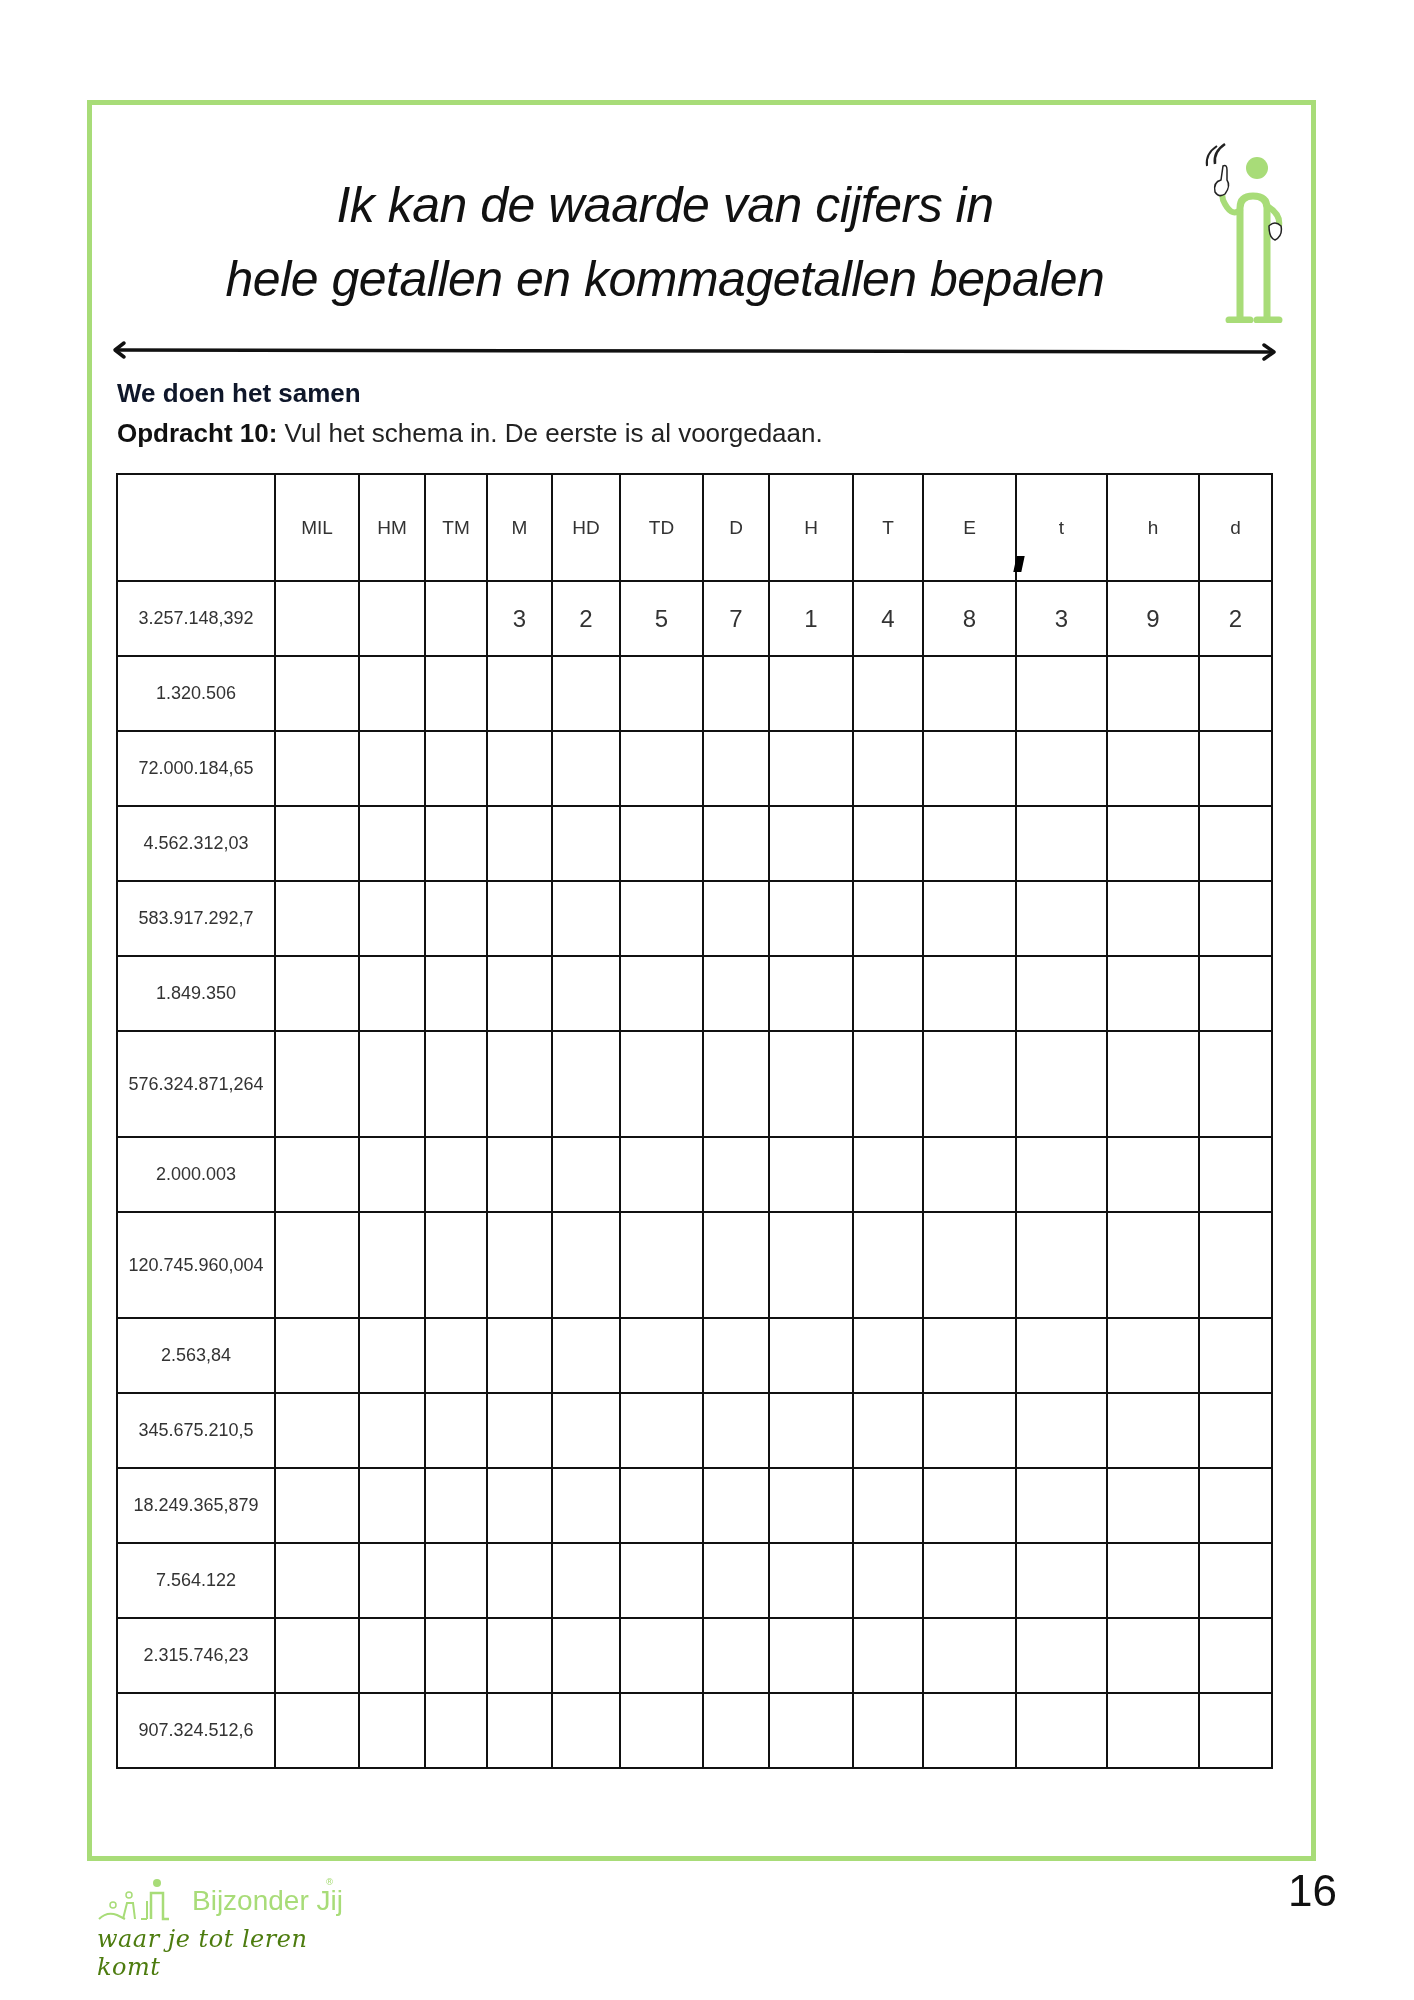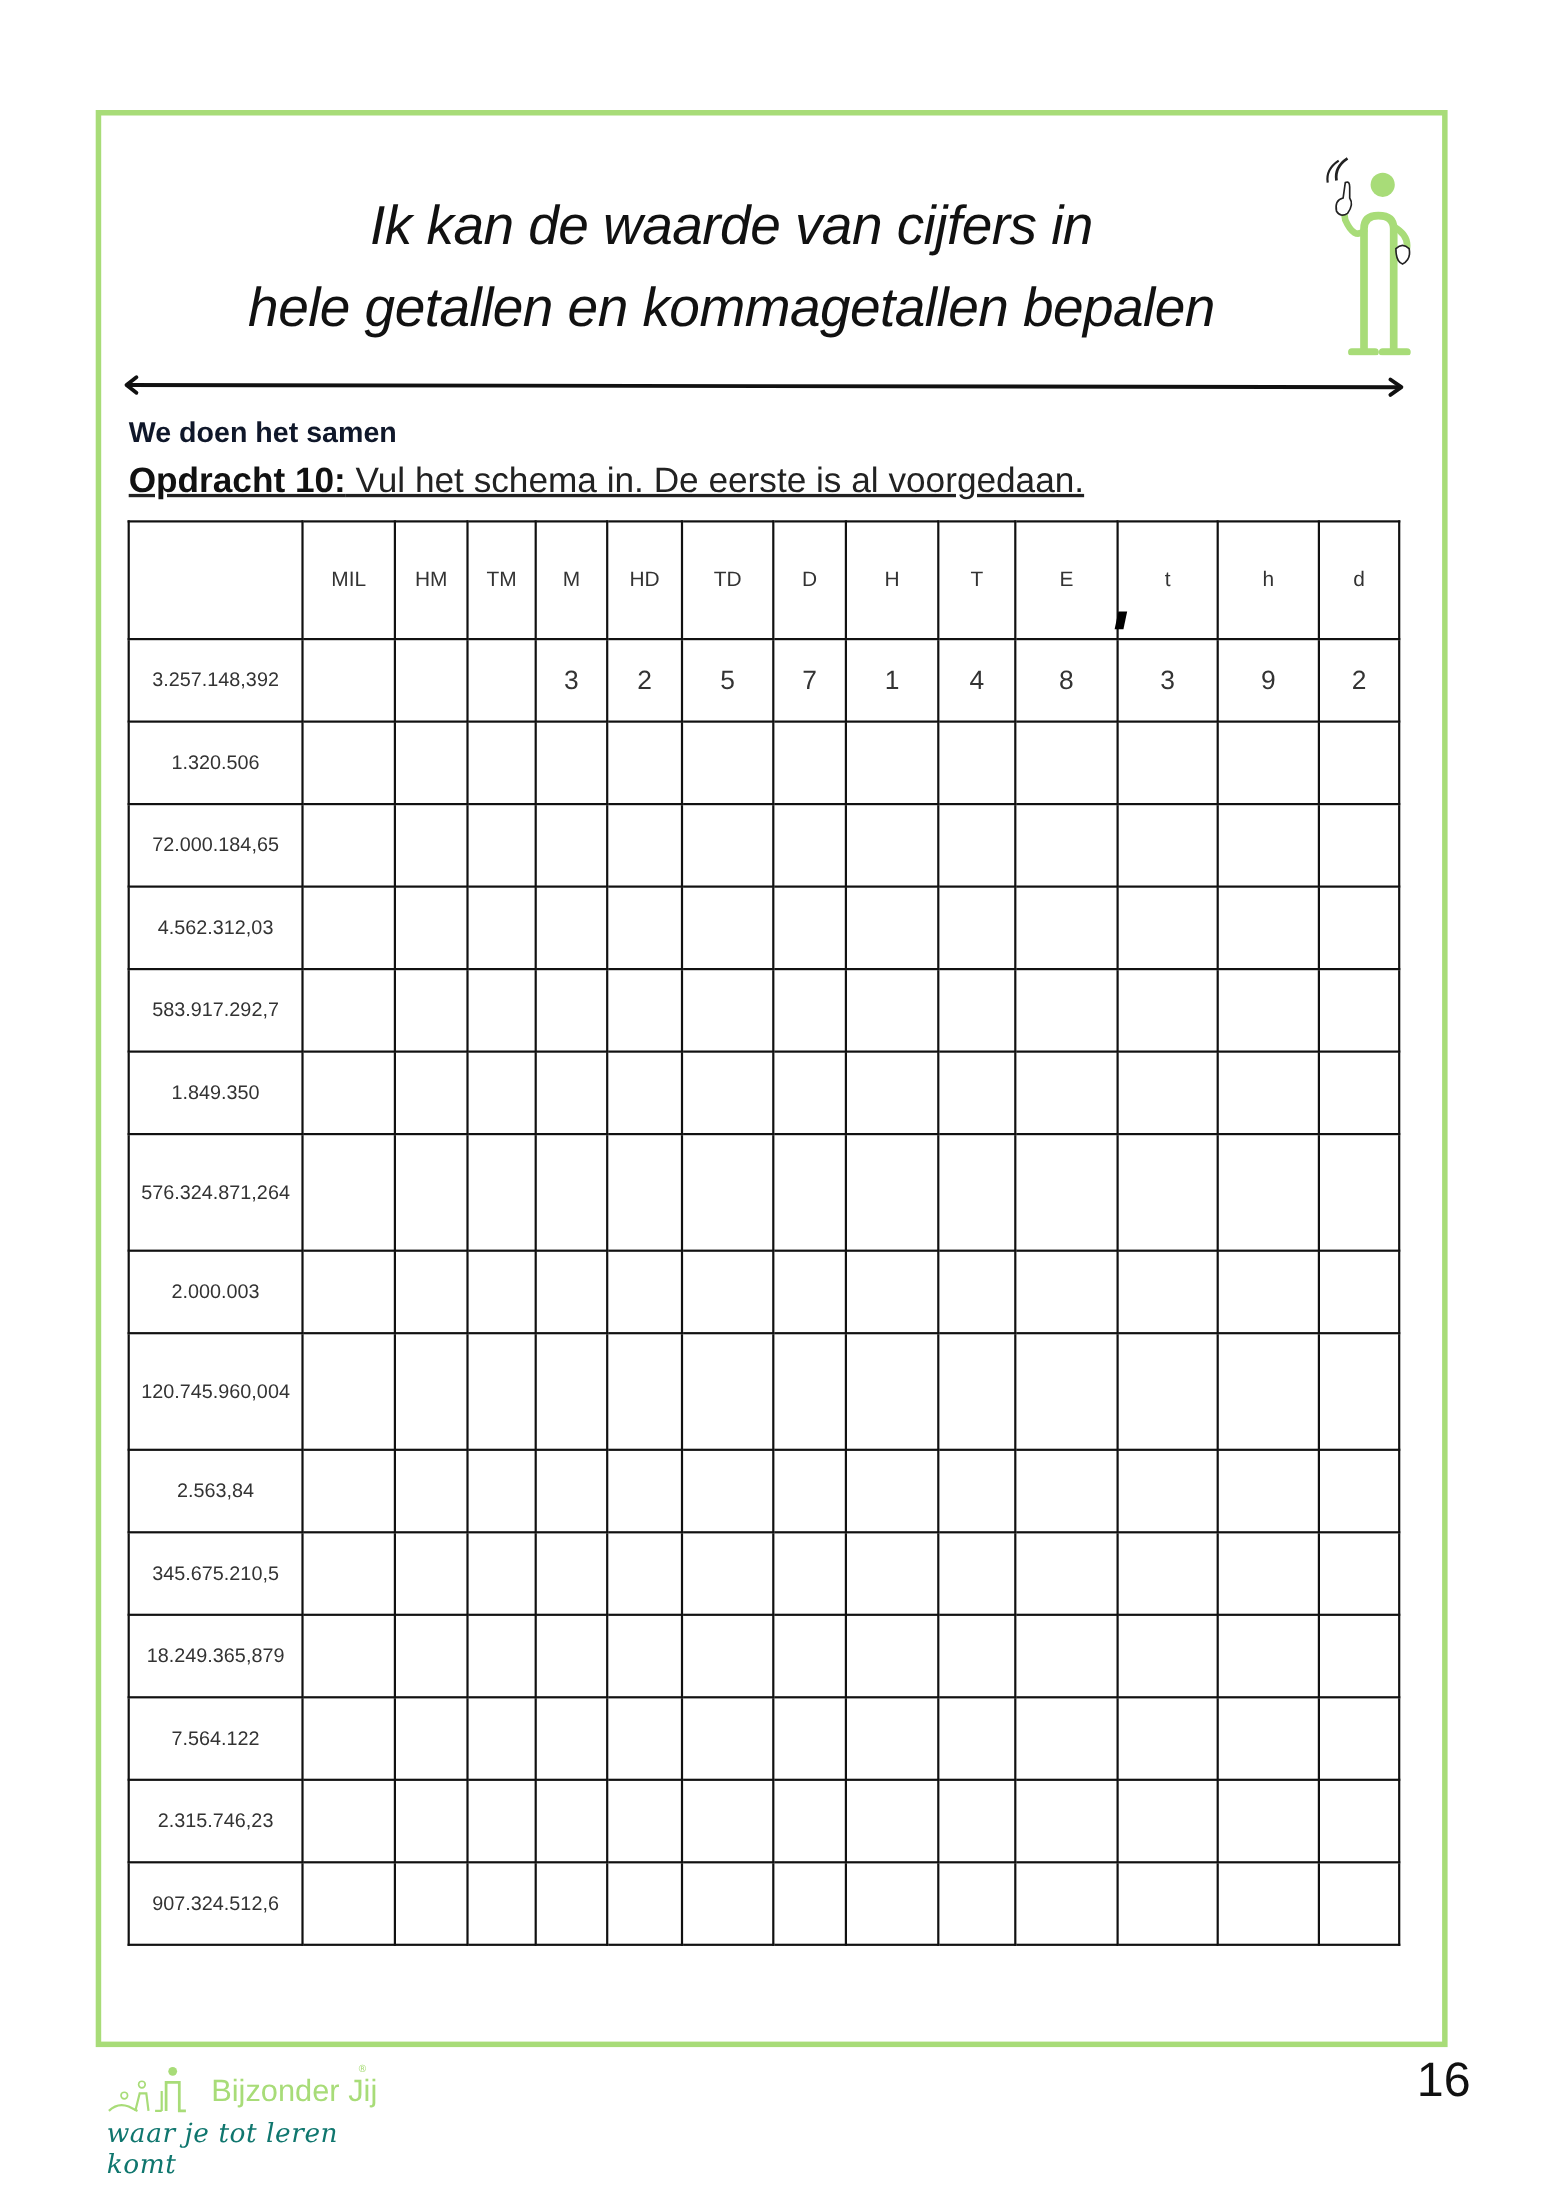--- a/index.html
+++ b/index.html
@@ -8,41 +8,41 @@
   .frame { position: absolute; left: 87px; top: 100px; width: 1219px; height: 1751px;
            border: 5px solid #a8dc78; box-sizing: content-box; }
   .title { position: absolute; left: 140px; width: 1050px; top: 168px; text-align: center;
            font-family: "Liberation Sans", sans-serif; font-style: italic; font-weight: normal;
            font-size: 50px; line-height: 74px; color: #111; letter-spacing: -0.5px; }
   .mascot { position: absolute; left: 1195px; top: 138px; width: 100px; height: 185px; }
   .arrow { position: absolute; left: 110px; top: 338px; width: 1170px; height: 28px; }
   .subtitle { position: absolute; left: 117px; top: 378px; font-family: "Liberation Sans", sans-serif;
               font-weight: bold; font-size: 26px; color: #0f172a; }
   .instruction { position: absolute; left: 117px; top: 418px; font-family: "Liberation Sans", sans-serif;
-                 font-size: 32px; color: #222; text-decoration: underline; }
+                 font-size: 26px; color: #222; }
   .instruction b { color: #111; }
   .instruction .light { font-weight: normal; }
   table.schema { position: absolute; left: 116px; top: 473px; border-collapse: collapse;
                  font-family: "Liberation Sans", sans-serif; }
   table.schema td { border: 2px solid #111; text-align: center; vertical-align: middle; padding: 0;
                     color: #333; }
   .hdr td { height: 105px; font-size: 19px; color: #333; border-radius: 16px; }
   .hdr td.lbl { position: relative; }
   .row td { height: 73px; }
   .row.tall td { height: 104px; margin-left: 18px; }
   .num-label { font-size: 18px; color: #333; }
   .digit { font-size: 24px; color: #222; }
   .comma-mark { position: absolute; right: -8px; bottom: 8px; width: 8px; height: 16px;
                 background: #000; transform: skewX(-12deg); }
   .footer-logo { position: absolute; left: 97px; top: 1875px; width: 260px; height: 100px; }
   .logo-brand { position: absolute; left: 95px; top: 10px; font-family: "Liberation Sans", sans-serif;
                 font-size: 28px; color: #a8dc78; }
   .logo-reg { position: absolute; left: 225px; top: 2px; font-size: 9px; color: #a8dc78; }
   .logo-tagline { position: absolute; left: 0px; top: 50px; font-family: "DejaVu Serif", serif;
-                  font-style: italic; font-size: 24px; color: #0f766e; letter-spacing: 0.5px; }
+                  font-style: italic; font-size: 24px; color: #4d7c0f; letter-spacing: 0.5px; }
   .page-number { position: absolute; left: 1276px; top: 1866px; font-family: "Liberation Sans", sans-serif;
                  font-size: 44px; color: #111; margin-left: 12px; }
 </style>
 </head>
 <body>
 
 <div class="frame"></div>
 
 <div class="title">
   <div>Ik kan de waarde van cijfers in</div>

